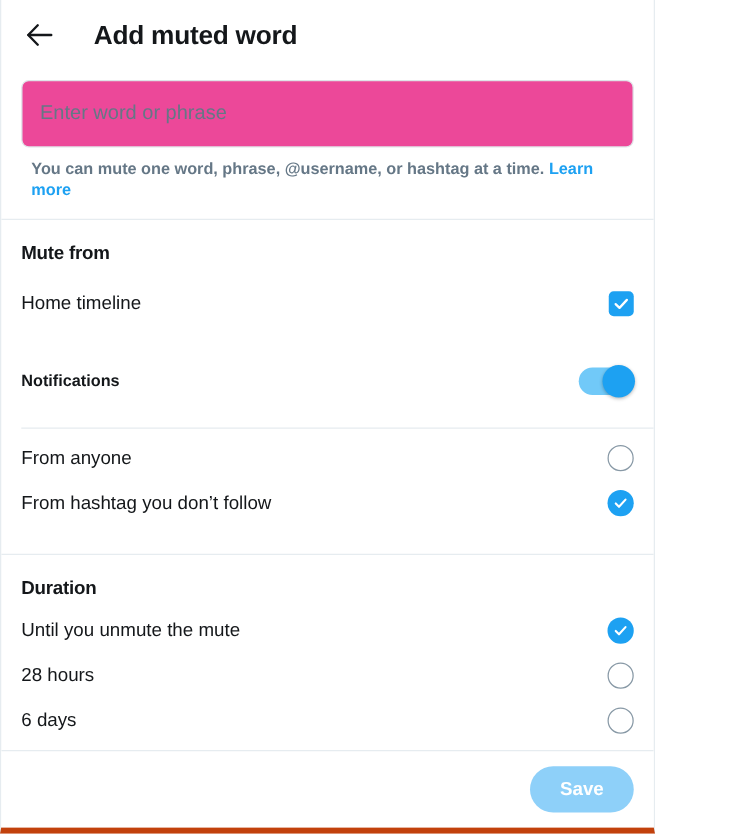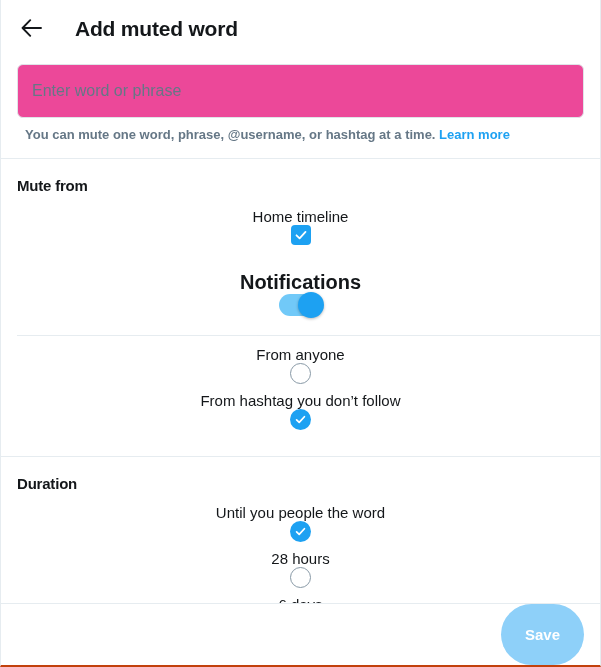--- a/index.html
+++ b/index.html
@@ -6,27 +6,27 @@
     margin: 0;
     padding: 0;
     background: #ffffff;
   }
   body {
     font-family: "Liberation Sans", sans-serif;
     -webkit-font-smoothing: antialiased;
   }
   .page {
     position: relative;
-    width: 601px;
+    width: 524px;
     height: 667px;
     box-sizing: border-box;
     background: #ffffff;
     border-left: 1px solid #e6ecf0;
     border-right: 1px solid #e6ecf0;
-    border-bottom: 2px solid #c2410c;
+    border-bottom: 5px solid #c2410c;
     overflow: hidden;
   }
 
   
   .header {
     display: flex;
     align-items: center;
     height: 56px;
     padding: 0 16px;
     box-sizing: border-box;
@@ -110,29 +110,28 @@
     padding: 18px 0 8px 0;
     letter-spacing: -0.2px;
   }
   .row {
     display: flex;
     align-items: center;
     justify-content: space-between;
     min-height: 36px;
     padding: 6px 0;
     cursor: pointer;
-    flex-direction: column;
   }
   .row-label {
     font-size: 15px;
     color: #14171a;
   }
   .row-label.bold {
     font-weight: bold;
-    font-size: 20px;
+    font-size: 13px;
   }
 
   
   .checkbox {
     width: 20px;
     height: 20px;
     border-radius: 4px;
     background: #1da1f2;
     display: flex;
     align-items: center;
@@ -187,20 +186,21 @@
   .options .row { min-height: 28px; padding: 4px 0; text-align: center; }
 
   
   .footer {
     position: absolute;
     left: 0;
     right: 0;
     bottom: 0;
     height: 62px;
     display: flex;
+    align-items: center;
     justify-content: flex-end;
     padding: 0 16px;
     box-sizing: border-box;
     border-top: 1px solid #e6ecf0;
     background: #ffffff;
   }
   .save-btn {
     font-family: "Liberation Sans", sans-serif;
     font-size: 15px;
     font-weight: bold;
@@ -290,21 +290,21 @@
     <div style="height:12px"></div>
   </div>
 
   <div class="divider-full"></div>
 
   <div class="section">
     <div class="section-title">Duration</div>
 
     <div class="options">
       <div class="row">
-        <div class="row-label">Until you people the word</div>
+        <div class="row-label">Until you unmute the mute</div>
         <div class="radio selected">
           <span>
             <svg width="13" height="13" viewBox="0 0 13 13" aria-hidden="true">
               <path d="M2.6 6.8 L5.2 9.4 L10.4 3.7" fill="none" stroke="#ffffff" stroke-width="1.7" stroke-linecap="round" stroke-linejoin="round"></path>
             </svg>
           </span>
         </div>
       </div>
 
       <div class="row">

